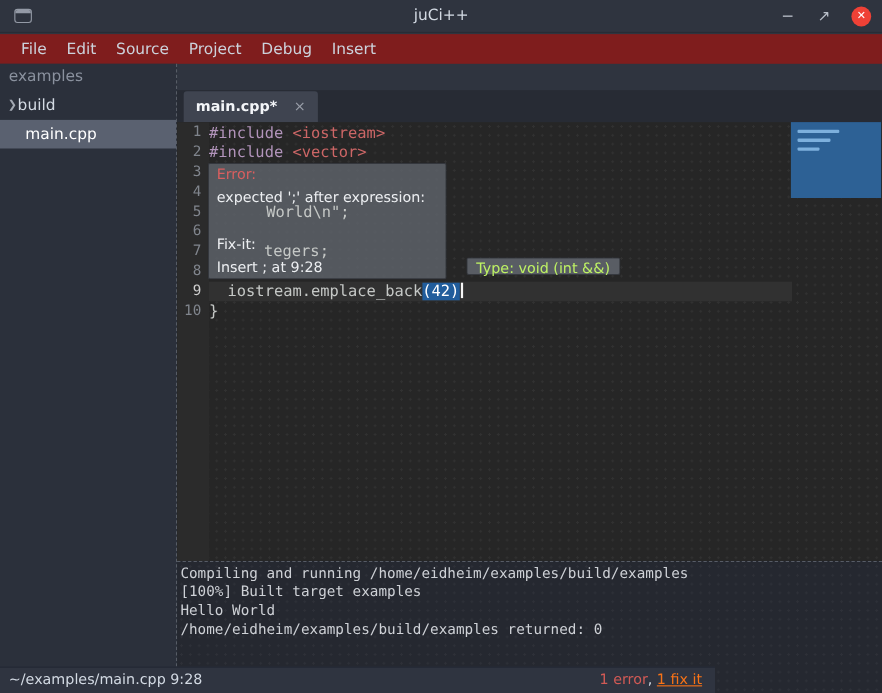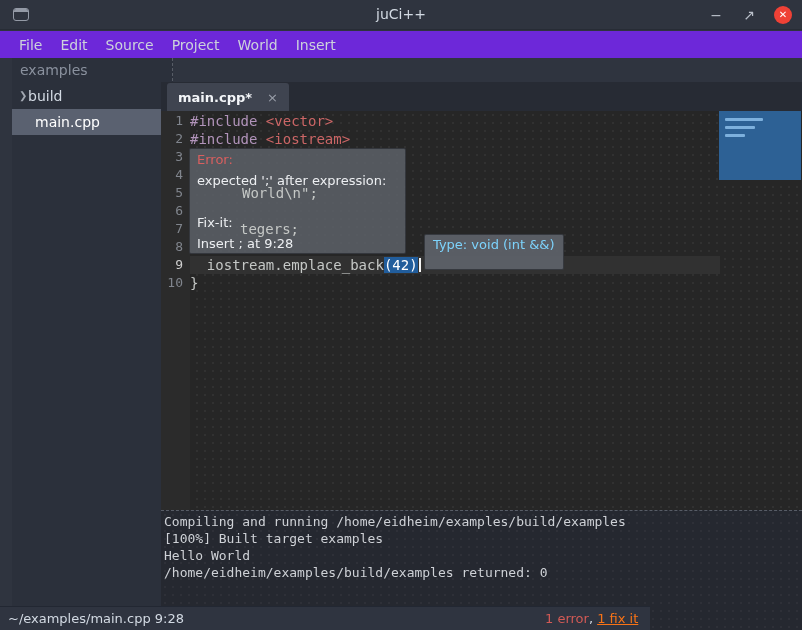--- a/index.html
+++ b/index.html
@@ -15,25 +15,25 @@
   .win-title { position:absolute; left:0; right:0; top:6px; text-align:center;
                color:#d3dae3; font-size:14px; }
   .win-controls { position:absolute; right:10px; top:0; height:30px;
                   display:flex; align-items:center; gap:17px; }
   .win-btn { color:#b9bfc9; font-size:14px; width:16px; text-align:center; }
   .win-btn.close { width:18px; height:18px; border-radius:50%; background:#ef4136;
                    color:#fff; font-size:10px; line-height:18px; font-weight:bold; }
 
   
   .menubar { position:absolute; left:0; top:31px; width:802px; height:27px;
-             background:#6d28d9; display:flex; align-items:center; padding-left:10px; }
+             background:#7f1d1d; display:flex; align-items:center; padding-left:10px; }
   .menu-item { padding:3px 9px; color:#ccd2db; font-size:14px; }
 
   
-  .sidebar { position:absolute; left:12px; top:58px; width:161px; height:548px;
+  .sidebar { position:absolute; left:0; top:58px; width:161px; height:548px;
              background:#2b303b; border-right:1px dashed #575c66; }
   .side-header { height:25px; line-height:25px; padding-left:8px; color:#8a919e; font-size:14px; }
   .tree-item { height:26px; line-height:26px; color:#d3dae3; font-size:14px;
                display:flex; align-items:center; }
   .tree-item .chev { width:15px; padding-left:7px; font-size:10px; color:#a2a8b2; }
   .tree-item .lbl { padding-left:1px; }
   .tree-item.indent .lbl { padding-left:23px; }
   .tree-item.selected { background:#5a6170; color:#ffffff; }
 
   
@@ -69,24 +69,24 @@
 
   .diag-tooltip { position:absolute; left:28px; top:37px; width:217px; height:106px;
                   background:rgba(93,98,105,0.85); border:1px solid rgba(28,30,34,0.55);
                   border-radius:2px; z-index:3; font-size:13px; }
   .diag-tooltip span { position:absolute; left:7px; white-space:nowrap; }
   .t-error    { top:3px;  color:#d95f5f; }
   .t-etext    { top:24px; color:#edeff2; }
   .t-fixlabel { top:66px; color:#edeff2; }
   .t-fixtext  { top:87px; color:#edeff2; }
 
-  .type-tooltip { position:absolute; left:263px; top:123px; height:36px; line-height:16px;
+  .type-tooltip { position:absolute; left:263px; top:123px; height:16px; line-height:16px;
                   padding:2px 8px; background:rgba(93,98,105,0.92);
                   border:1px solid rgba(28,30,34,0.55); border-radius:2px;
-                  color:#7dd3fc; font-size:13px; z-index:4; white-space:nowrap; }
+                  color:#bef264; font-size:13px; z-index:4; white-space:nowrap; }
 
   .bluebox { position:absolute; left:558px; top:0; width:82px; height:69px;
              background:#2d6195; z-index:2; }
   .bb-line { height:3px; background:#7db0dd; margin:0 0 5px 6px; border-radius:1px; }
   .bb-line.l1 { width:38px; margin-top:7px; }
   .bb-line.l2 { width:30px; }
   .bb-line.l3 { width:20px; }
 
   
   .terminal { height:120px; background-color:#252830; border-top:1px dashed #575c66;
@@ -117,21 +117,21 @@
     <span class="win-btn">↗</span>
     <span class="win-btn close">✕</span>
   </div>
 </div>
 
 <div class="menubar">
   <span class="menu-item">File</span>
   <span class="menu-item">Edit</span>
   <span class="menu-item">Source</span>
   <span class="menu-item">Project</span>
-  <span class="menu-item">World</span>
+  <span class="menu-item">Debug</span>
   <span class="menu-item">Insert</span>
 </div>
 
 <div class="sidebar">
   <div class="side-header">examples</div>
   <div class="tree-item">
     <span class="chev">❯</span>
     <span class="lbl">build</span>
   </div>
   <div class="tree-item indent selected">
@@ -156,22 +156,22 @@
       <div class="gutter-num">4</div>
       <div class="gutter-num">5</div>
       <div class="gutter-num">6</div>
       <div class="gutter-num">7</div>
       <div class="gutter-num">8</div>
       <div class="gutter-num current">9</div>
       <div class="gutter-num">10</div>
     </div>
 
     <div class="code">
+      <div class="code-line"><span class="kw">#include </span><span class="inc">&lt;iostream&gt;</span></div>
       <div class="code-line"><span class="kw">#include </span><span class="inc">&lt;vector&gt;</span></div>
-      <div class="code-line"><span class="kw">#include </span><span class="inc">&lt;iostream&gt;</span></div>
       <div class="code-line"></div>
       <div class="code-line"></div>
       <div class="code-line"><span class="frag world">World\n";</span></div>
       <div class="code-line"></div>
       <div class="code-line"><span class="frag tegers">tegers;</span></div>
       <div class="code-line"></div>
       <div class="code-line current"><span>  iostream.emplace_back</span><span class="sel">(42)</span><span class="caret"></span></div>
       <div class="code-line"><span>}</span></div>
     </div>
 

